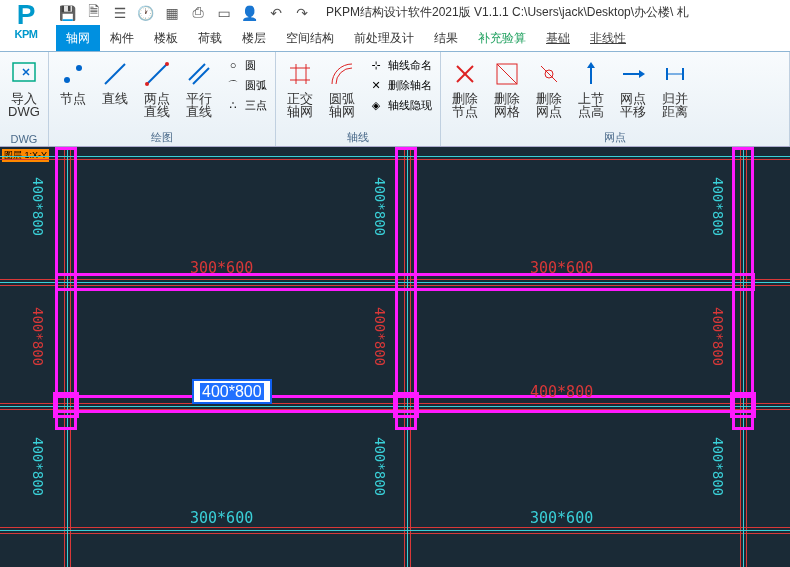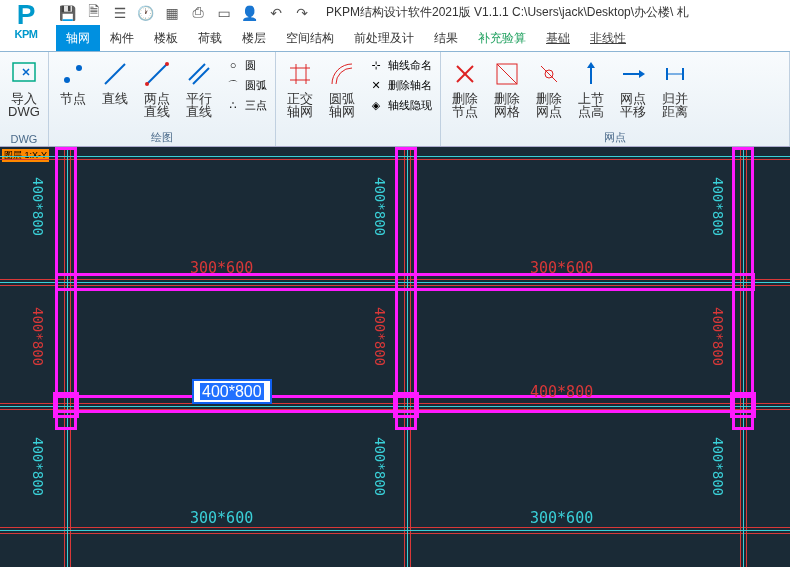--- a/index.html
+++ b/index.html
@@ -194,20 +194,21 @@
         <div class="rbtn-small">
             <div class="rbtn-small-icon">✕</div>
             <span>删除轴名</span>
           </div>
         <div class="rbtn-small">
             <div class="rbtn-small-icon">◈</div>
             <span>轴线隐现</span>
           </div>
       </div>
     </div>
+    <div class="ribbon-group-label">轴线</div>
   </div>
 
   <div class="ribbon-group" style="flex:1">
     <div class="ribbon-group-body">
       <div class="rbtn">
           <div class="rbtn-icon">
             <svg width="28" height="28">
               <line x1="6" y1="6" x2="22" y2="22" stroke="#d22" stroke-width="2"></line>
               <line x1="22" y1="6" x2="6" y2="22" stroke="#d22" stroke-width="2"></line>
             </svg>

